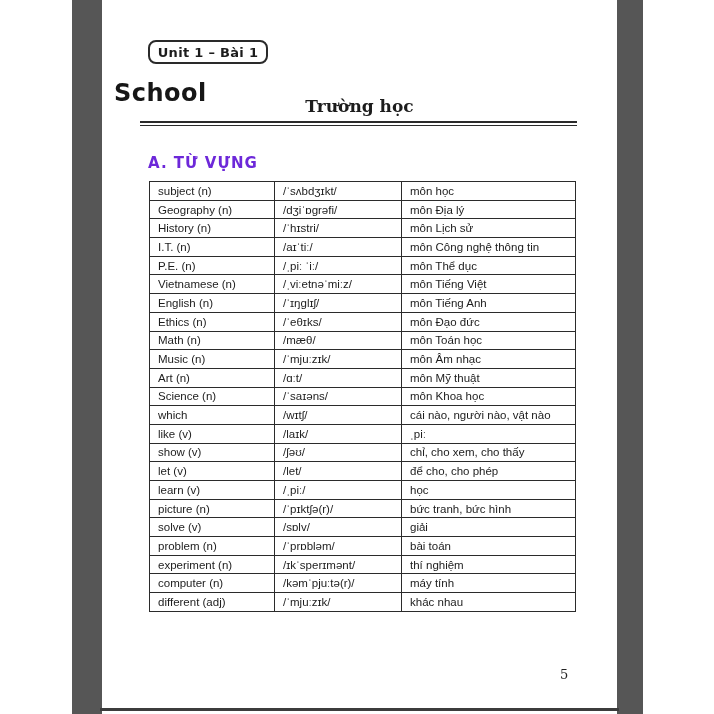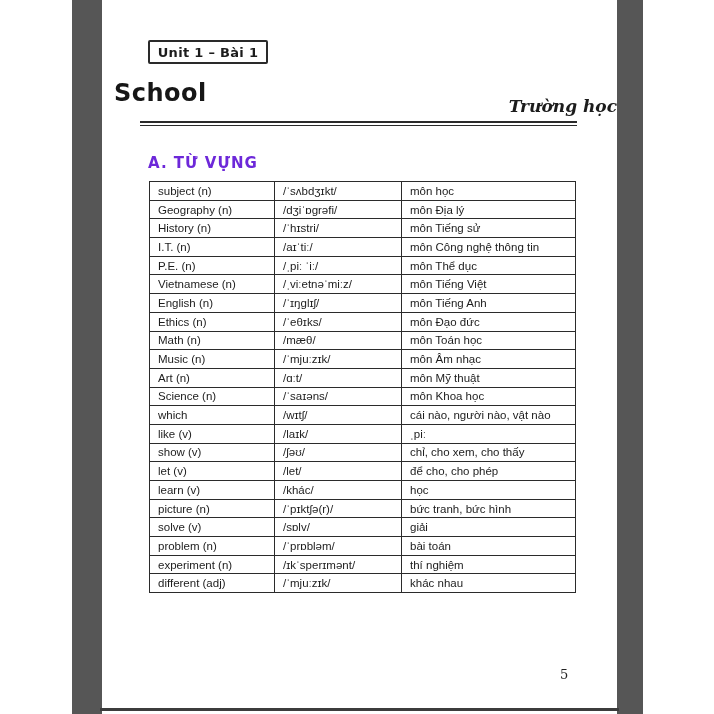--- a/index.html
+++ b/index.html
@@ -10,28 +10,28 @@
   
   .bar{position:absolute;top:0;height:714px;background:#565656;}
   .bar-left{left:72px;width:30px;}
   .bar-right{left:617px;width:26px;}
   .bottom-line{position:absolute;left:100px;top:708px;width:519px;height:3px;background:#3c3c3c;}
 
   
   .page{position:absolute;left:102px;top:0;width:515px;height:708px;background:#ffffff;}
 
   .badge{position:absolute;left:46px;top:40px;width:116px;height:20px;
-         border:2px solid #2a2a2a;border-radius:2px;
+         border:2px solid #2a2a2a;border-radius:8px;
          display:flex;align-items:center;justify-content:center;
          font-size:13px;font-weight:bold;letter-spacing:.3px;color:#1c1c1c;background:#fff;}
 
   .title{position:absolute;left:0;top:67px;width:100%;margin:12px;text-align:left;
          font-size:24px;font-weight:800;letter-spacing:.5px;color:#161616;}
-  .subtitle{position:absolute;left:0;top:96px;width:100%;text-align:right;
-         font-family:"DejaVu Serif",serif;font-style:italic;font-weight:bold;
+  .subtitle{position:absolute;left:0;top:96px;width:100%;text-align:center;
+         font-family:"DejaVu Serif",serif;font-weight:bold;
          font-size:17px;color:#1c1c1c;}
 
   .double-rule{position:absolute;left:38px;top:121px;width:437px;}
   .double-rule .l1{height:2px;background:#2a2a2a;}
   .double-rule .l2{height:1px;background:#2a2a2a;margin-top:2px;}
 
   .section-heading{position:absolute;left:46px;top:154px;
          font-size:15px;font-weight:bold;letter-spacing:1px;color:#6d28d9;}
 
   table.vocab{position:absolute;left:47px;top:181px;width:426px;
@@ -78,21 +78,21 @@
             <td>môn học</td>
           </tr>
           <tr>
             <td>Geography (n)</td>
             <td>/dʒiˈɒgrəfi/</td>
             <td>môn Địa lý</td>
           </tr>
           <tr>
             <td>History (n)</td>
             <td>/ˈhɪstri/</td>
-            <td>môn Tiếng sử</td>
+            <td>môn Lịch sử</td>
           </tr>
           <tr>
             <td>I.T. (n)</td>
             <td>/aɪˈtiː/</td>
             <td>môn Công nghệ thông tin</td>
           </tr>
           <tr>
             <td>P.E. (n)</td>
             <td>/ˌpiː ˈiː/</td>
             <td>môn Thể dục</td>
@@ -147,21 +147,21 @@
             <td>/ʃəʊ/</td>
             <td>chỉ, cho xem, cho thấy</td>
           </tr>
           <tr>
             <td>let (v)</td>
             <td>/let/</td>
             <td>để cho, cho phép</td>
           </tr>
           <tr>
             <td>learn (v)</td>
-            <td>/khác/</td>
+            <td>/ˌpiː/</td>
             <td>học</td>
           </tr>
           <tr>
             <td>picture (n)</td>
             <td>/ˈpɪktʃə(r)/</td>
             <td>bức tranh, bức hình</td>
           </tr>
           <tr>
             <td>solve (v)</td>
             <td>/sɒlv/</td>
@@ -171,20 +171,25 @@
             <td>problem (n)</td>
             <td>/ˈprɒbləm/</td>
             <td>bài toán</td>
           </tr>
           <tr>
             <td>experiment (n)</td>
             <td>/ɪkˈsperɪmənt/</td>
             <td>thí nghiệm</td>
           </tr>
           <tr>
+            <td>computer (n)</td>
+            <td>/kəmˈpjuːtə(r)/</td>
+            <td>máy tính</td>
+          </tr>
+          <tr>
             <td>different (adj)</td>
             <td>/ˈmjuːzɪk/</td>
             <td>khác nhau</td>
           </tr>
         </tbody>
     </table>
 
     <div class="page-number">5</div>
   </div>
 </div>

